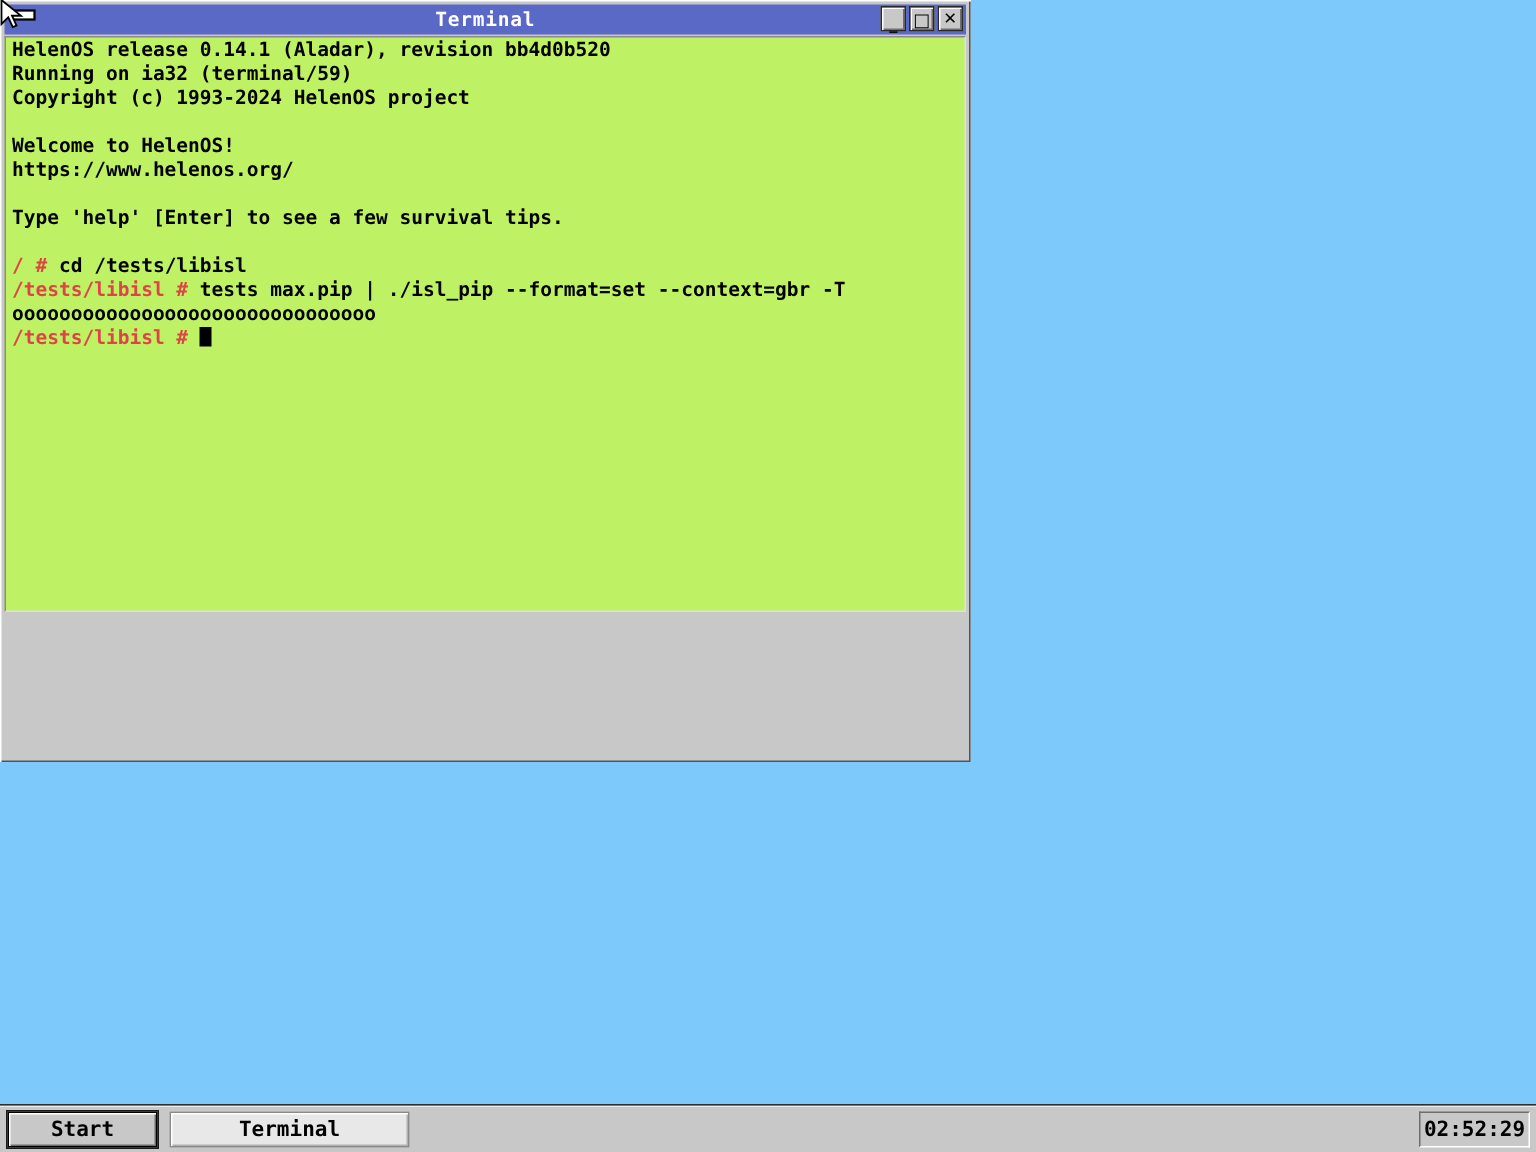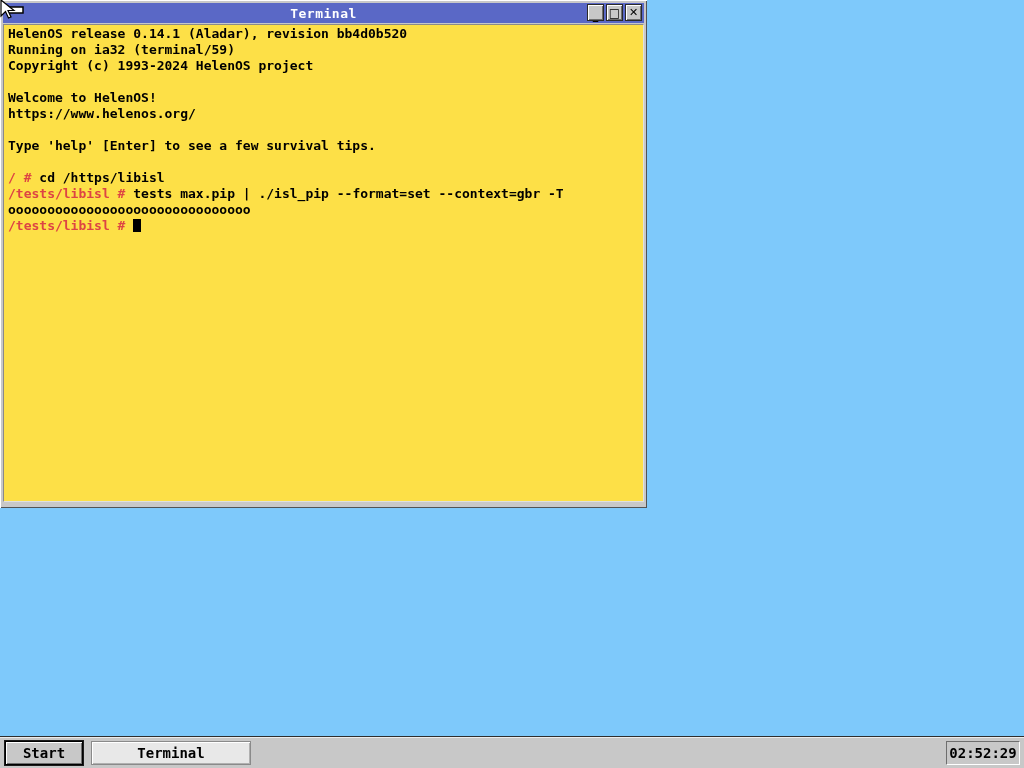--- a/index.html
+++ b/index.html
@@ -42,22 +42,22 @@
     line-height:1;
     cursor:default;
   }
   .ctl-btn .g-min { position:relative; top:3px; }
   .ctl-btn .g-max { font-size:12px; position:relative; top:0px;}
   .ctl-btn .g-close { font-size:11px; }
 
   
   .screen {
     margin-top:1px;
-    height:478px;
-    background:#fde047;
+    height:384px;
+    background:#bef264;
     border:1px solid #8a8a8a;
     border-right-color:#e0e0e0; border-bottom-color:#e0e0e0;
     overflow:hidden;
     padding:1px 0 0 4px;
   }
   .tline {
     font-family:"DejaVu Sans Mono", monospace;
     font-weight:bold;
     font-size:13px;
     line-height:16px;
@@ -77,21 +77,21 @@
   .taskbar {
     position:absolute; left:0; bottom:0;
     width:1024px; height:32px;
     background:#c8c8c8;
     border-top:1px solid #2e2e2e;
     box-shadow: inset 0 1px 0 #ececec;
     display:flex; align-items:center;
   }
   .start-btn {
     margin-left:5px;
-    width:78px; height:24px;
+    width:100px; height:24px;
     background:#c8c8c8;
     border:1px solid #000000;
     box-shadow: 0 0 0 1px #1a1a1a, inset 1px 1px 0 #ffffff, inset -1px -1px 0 #6e6e6e;
     font-family:"DejaVu Sans Mono", monospace;
     font-weight:bold; font-size:14px; color:#000;
     display:flex; align-items:center; justify-content:center;
     cursor:default;
   }
   .task-btn {
     margin-left:8px;
@@ -140,21 +140,21 @@
   <div class="screen" id="screen">
       <div class="tline"><span>HelenOS release 0.14.1 (Aladar), revision bb4d0b520</span></div>
       <div class="tline"><span>Running on ia32 (terminal/59)</span></div>
       <div class="tline"><span>Copyright (c) 1993-2024 HelenOS project</span></div>
       <div class="tline">&nbsp;</div>
       <div class="tline"><span>Welcome to HelenOS!</span></div>
       <div class="tline"><span>https://www.helenos.org/</span></div>
       <div class="tline">&nbsp;</div>
       <div class="tline"><span>Type 'help' [Enter] to see a few survival tips.</span></div>
       <div class="tline">&nbsp;</div>
-      <div class="tline"><span class="red">/ # </span><span>cd /https/libisl</span></div>
+      <div class="tline"><span class="red">/ # </span><span>cd /tests/libisl</span></div>
       <div class="tline"><span class="red">/tests/libisl # </span><span>tests max.pip | ./isl_pip --format=set --context=gbr -T</span></div>
       <div class="tline"><span>ooooooooooooooooooooooooooooooo</span></div>
       <div class="tline"><span class="red">/tests/libisl # </span><span class="cursor"></span></div>
     </div>
 </div>
 
 <div class="taskbar">
   <div class="start-btn">Start</div>
   <div class="task-btn">Terminal</div>
   <div class="tb-spacer"></div>

